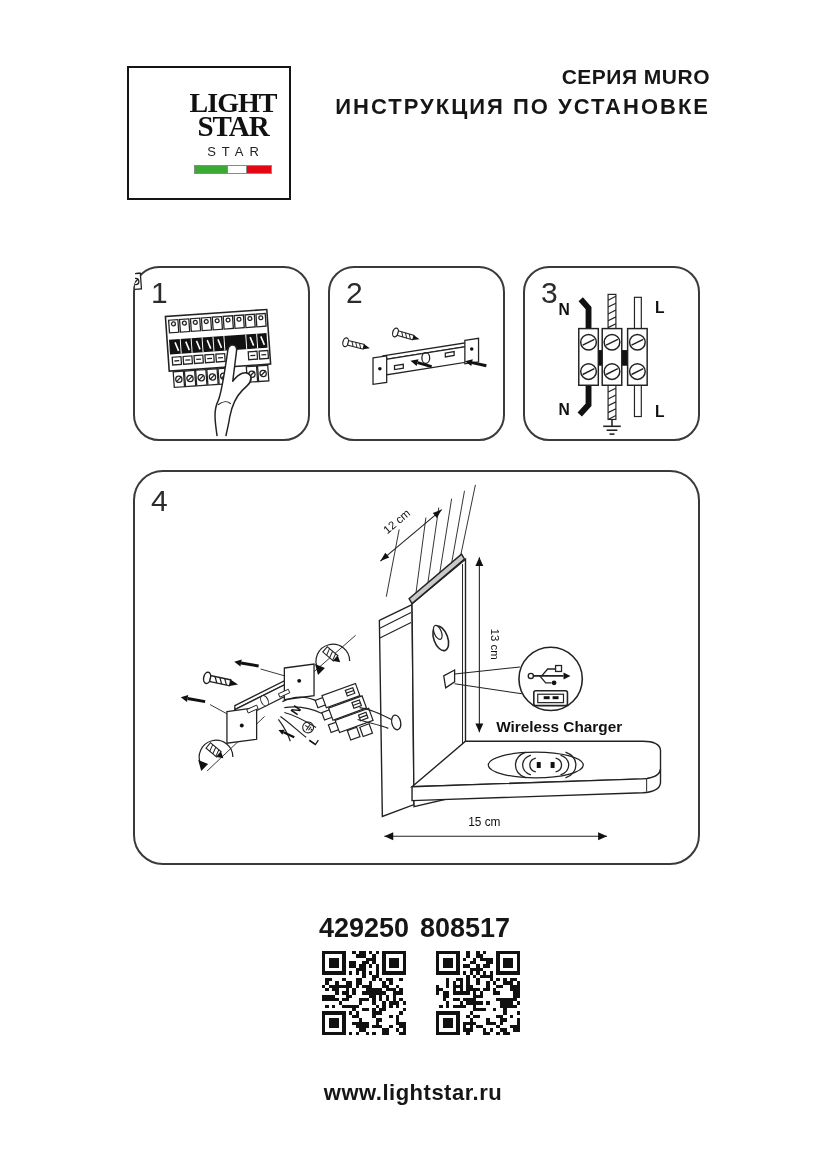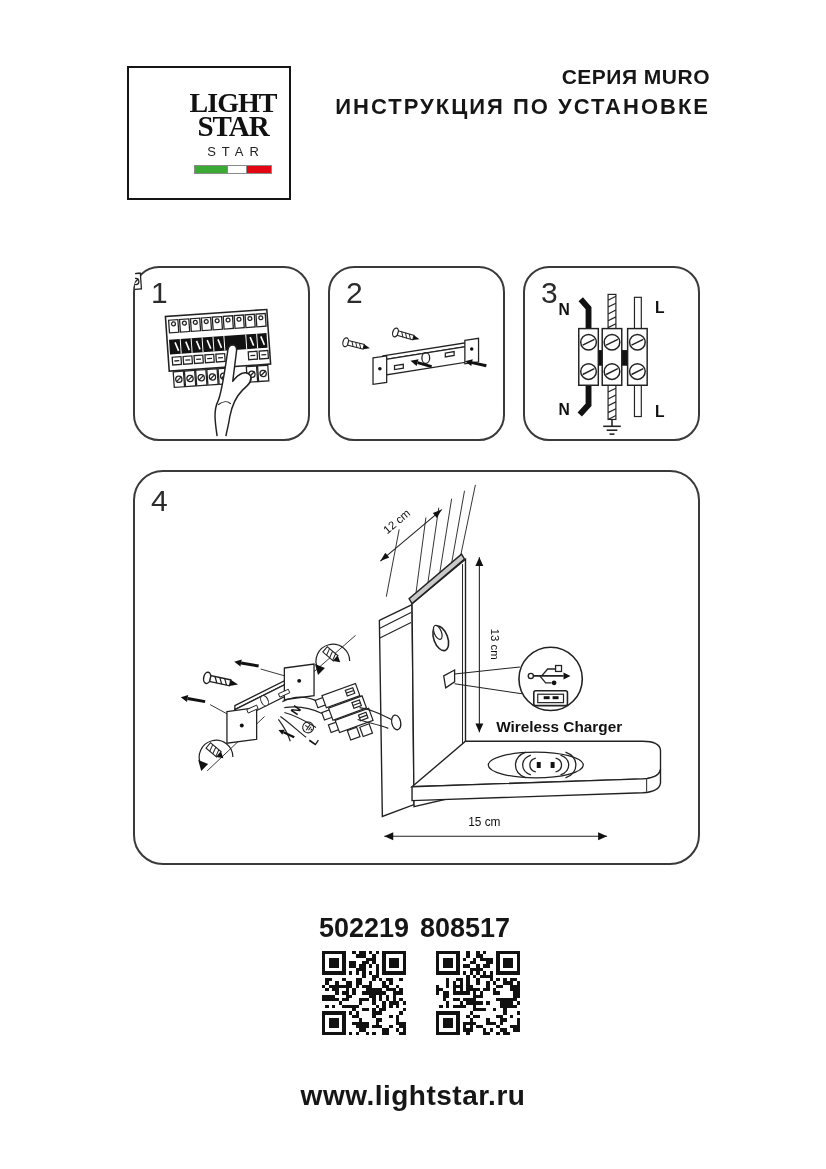--- a/index.html
+++ b/index.html
@@ -33,21 +33,21 @@
   .step-num{position:absolute;left:16px;top:8px;font-size:30px;font-weight:500;color:#2c2c2c;}
   .step-box svg{position:absolute;left:0;top:0;width:100%;height:100%;}
   svg text{font-family:"Liberation Sans",sans-serif;fill:#111;}
   
   .code-label{position:absolute;top:913px;width:120px;text-align:center;font-size:27px;font-weight:700;color:#161616;}
   .cl-1{left:304px;} .cl-2{left:405px;}
   .qr{position:absolute;top:951px;width:84px;height:84px;}
   .qr-1{left:322px;} .qr-2{left:436px;}
   
   .footer-url{position:absolute;top:1080px;left:0;width:826px;text-align:center;
-              font-size:28px;font-weight:700;color:#161616;letter-spacing:0.5px;}
+              font-size:22px;font-weight:700;color:#161616;letter-spacing:0.5px;}
 </style>
 </head>
 <body>
 
 <div class="page">
 
   <div class="logo">
     <div class="logo-light">LIGHT</div>
     <div class="logo-star">STAR</div>
     <div class="logo-group">STAR</div>
@@ -402,21 +402,21 @@
         <g stroke="#222" stroke-width="1.2" fill="none">
           <path d="M226,238 C240,240 250,246 258,250"></path>
           <path d="M224,250 C238,254 248,256 255,259"></path>
         </g>
         <ellipse cx="263" cy="253" rx="4.5" ry="7.5" transform="rotate(-12 263 253)" fill="#fff" stroke="#222" stroke-width="1.3"></ellipse>
       </g>
     </svg>
     <div class="step-num" style="top:12px;">4</div>
   </div>
 
-  <div class="code-label cl-1">502219</div>
+  <div class="code-label cl-1">429250</div>
   <div class="code-label cl-2">808517</div>
   <svg class="qr qr-1" viewBox="0 0 25 25" shape-rendering="crispEdges">
       <g fill="#111">
         <rect x="0" y="0" width="7" height="7"></rect>
         <rect x="1" y="1" width="5" height="5" fill="#fff"></rect>
         <rect x="2" y="2" width="3" height="3"></rect>
         <rect x="18" y="0" width="7" height="7"></rect>
         <rect x="19" y="1" width="5" height="5" fill="#fff"></rect>
         <rect x="20" y="2" width="3" height="3"></rect>
         <rect x="0" y="18" width="7" height="7"></rect>

